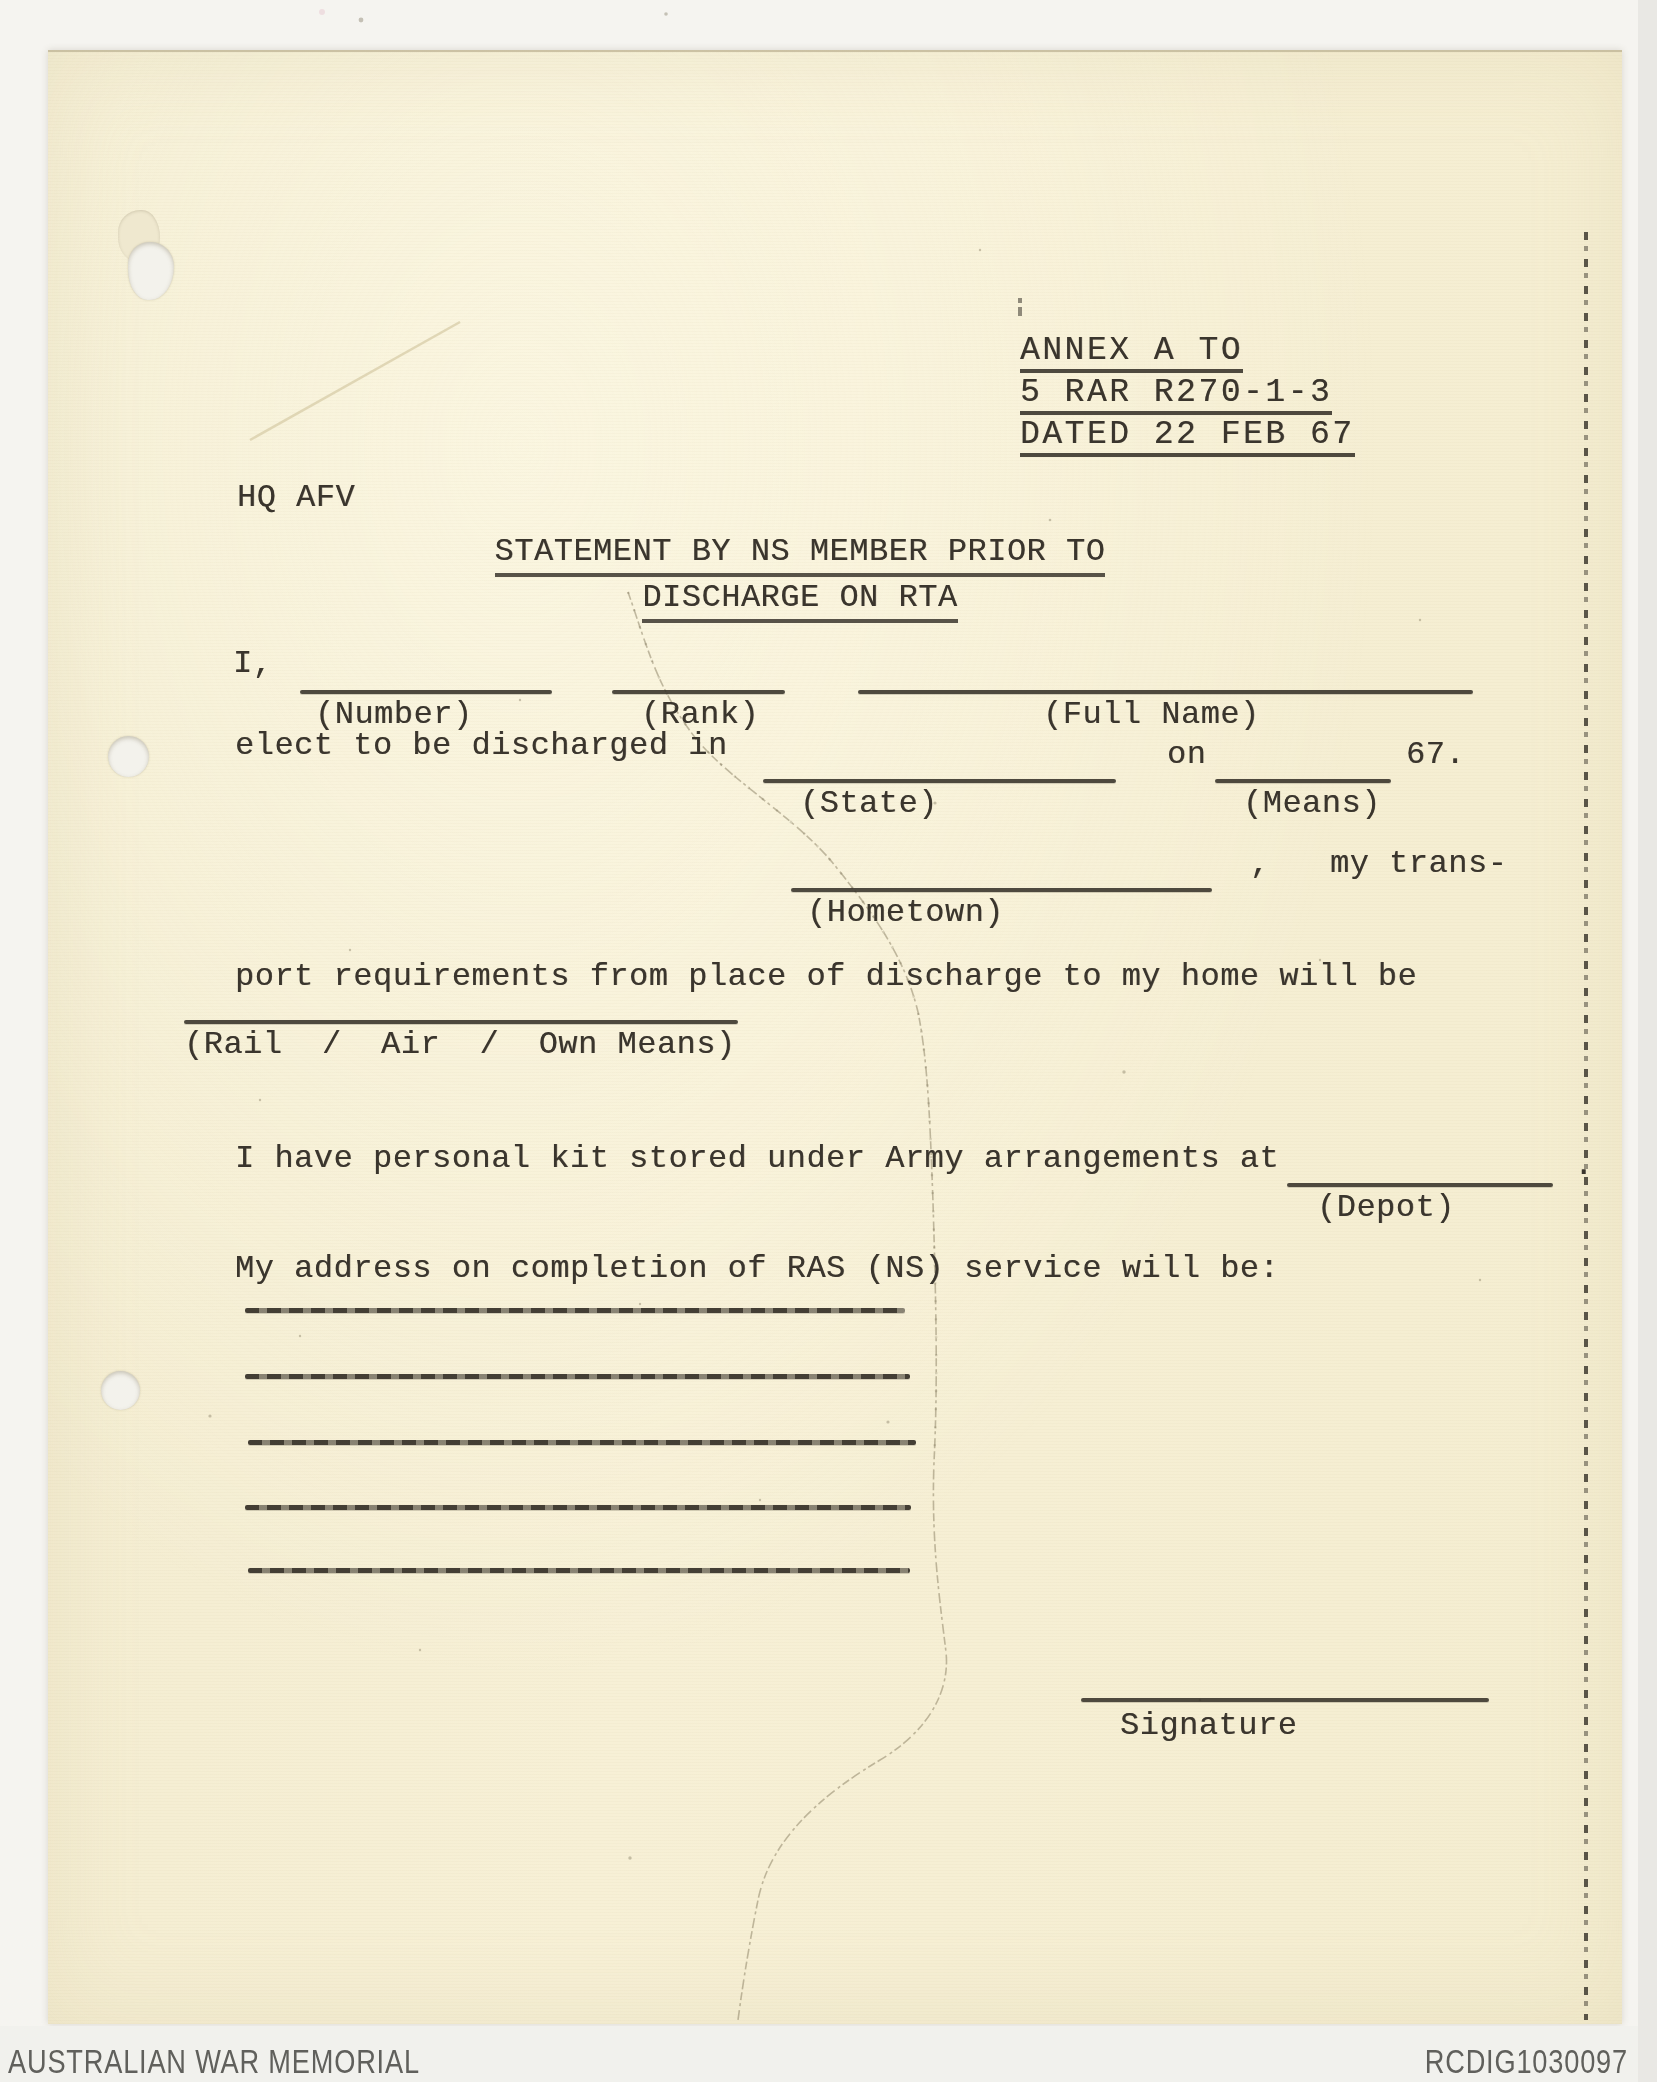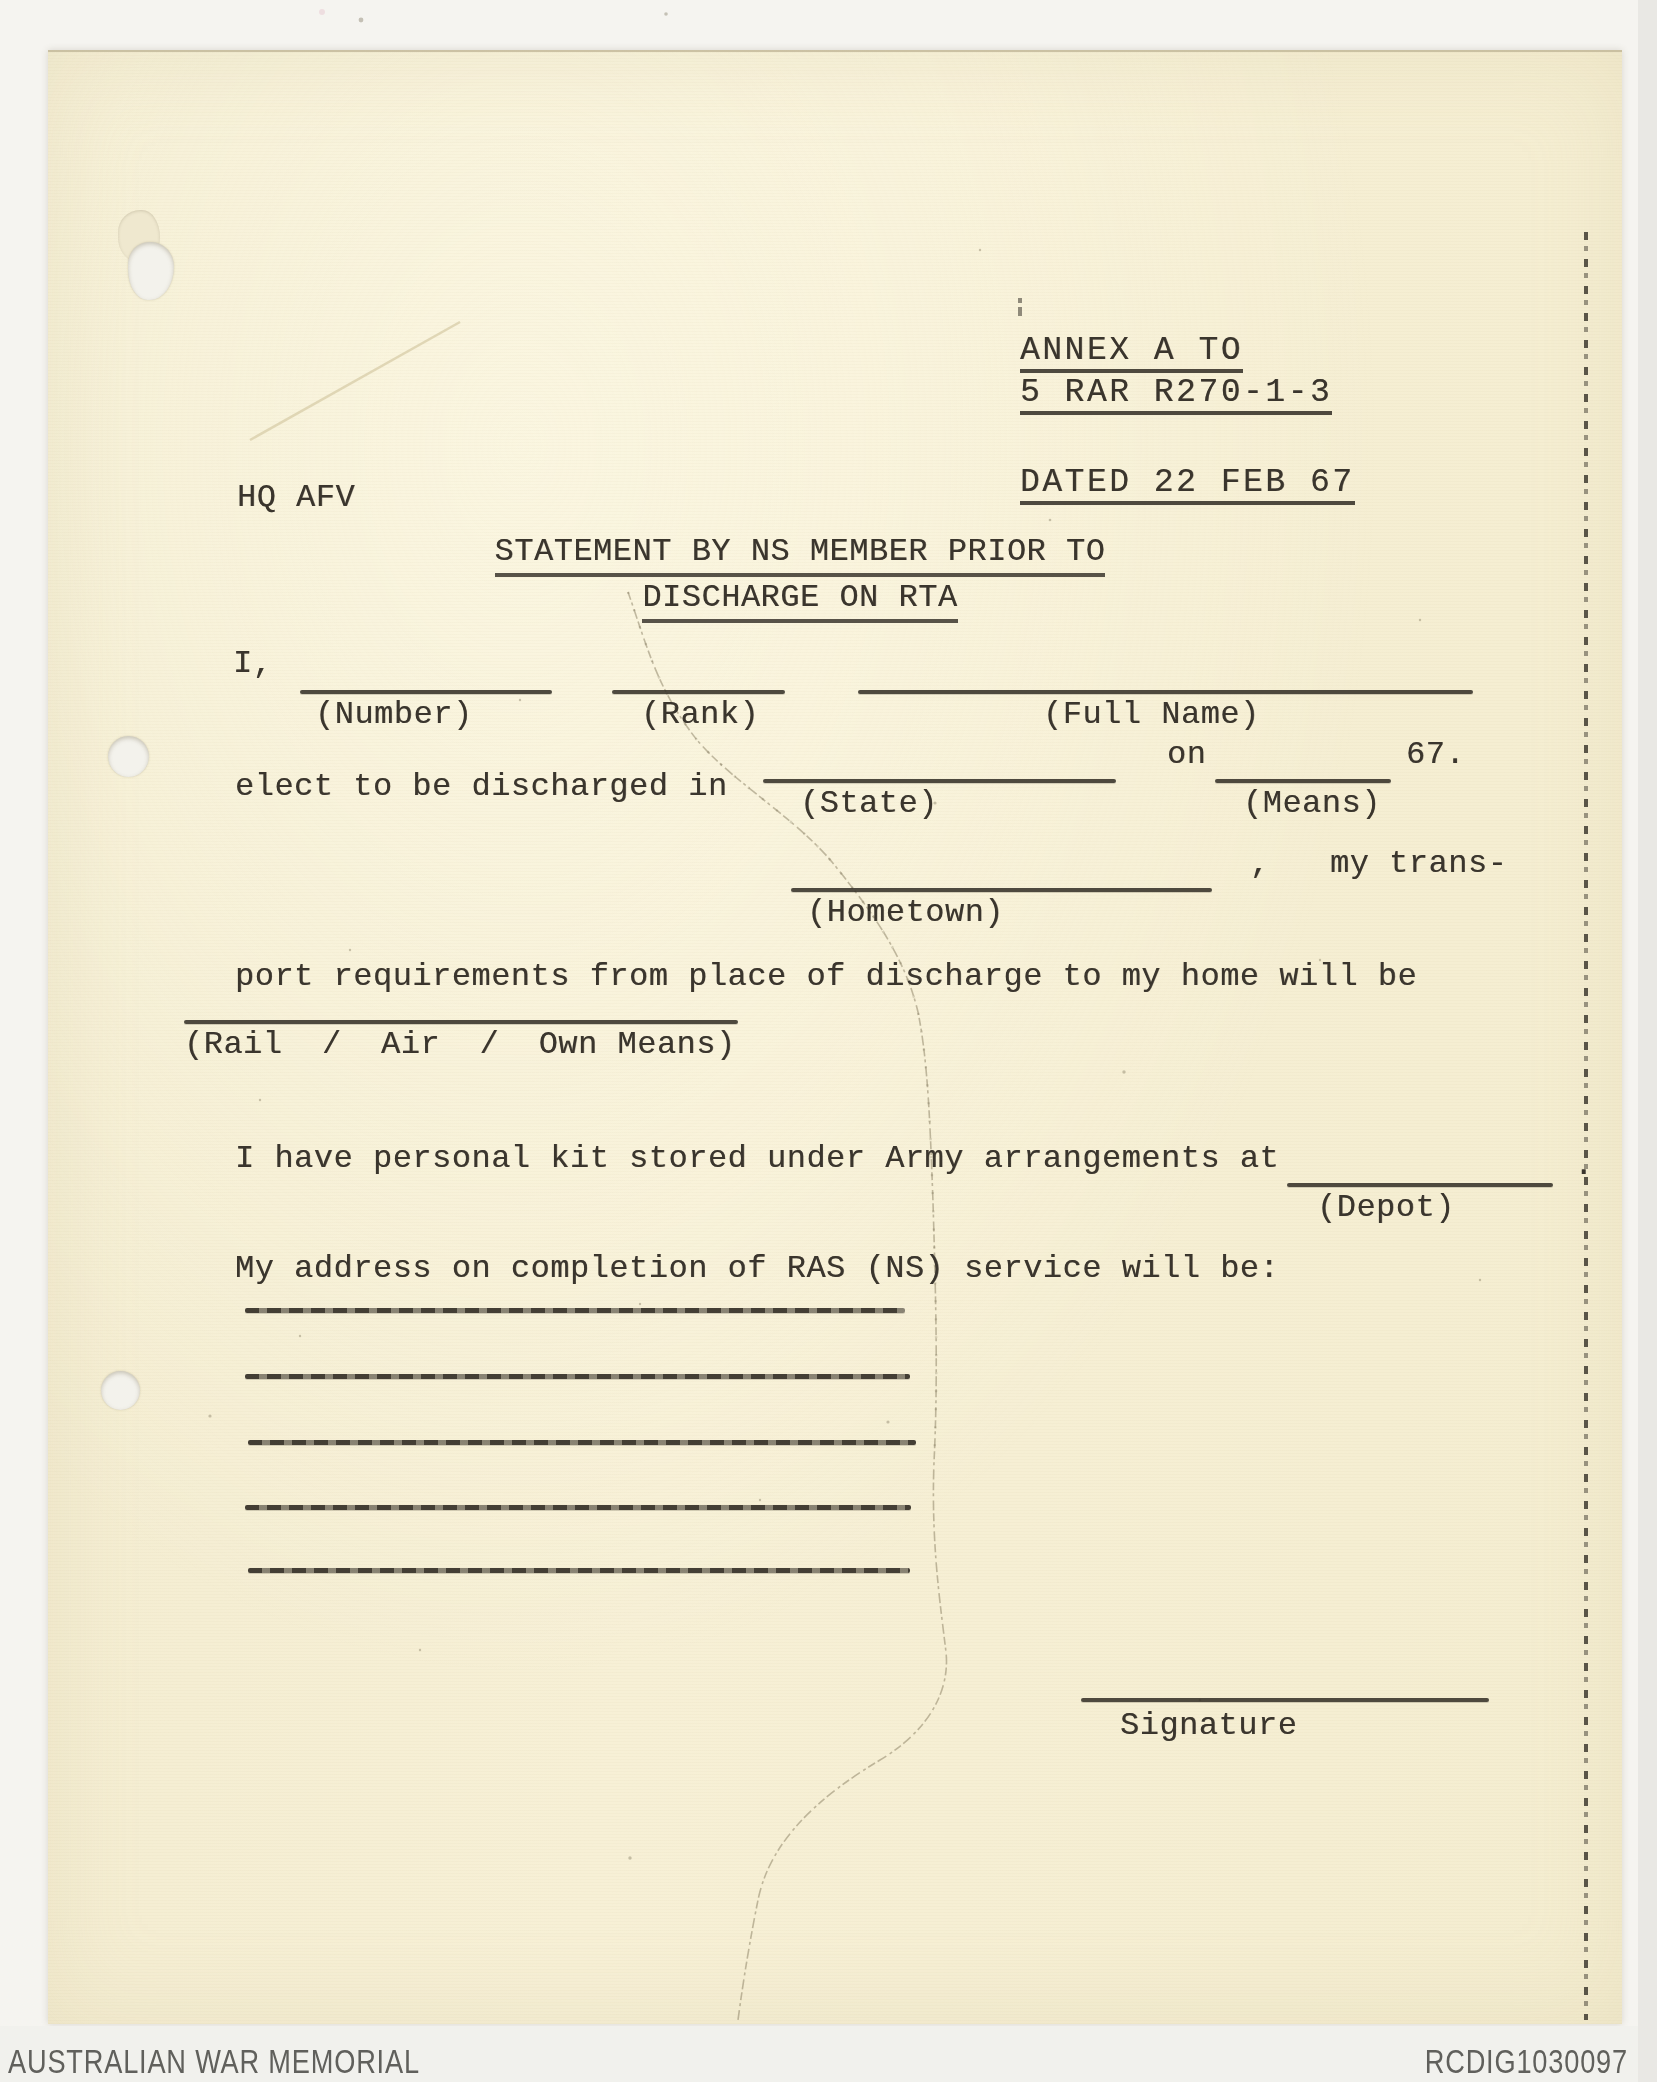--- a/index.html
+++ b/index.html
@@ -97,36 +97,36 @@
   <div id="hole-top-flap" style="left:118px;top:210px;width:42px;height:52px;"></div>
   <div class="hole" style="left:128px;top:242px;width:46px;height:58px;border-radius:48% 52% 55% 45%/40% 45% 60% 55%;"></div>
   <div class="hole" style="left:108px;top:736px;width:41px;height:41px;"></div>
   <div class="hole" style="left:101px;top:1371px;width:39px;height:39px;"></div>
 
   <div id="binding-dots"></div>
   <div id="stray-mark"></div>
 
   <div class="tw annex" style="left:1020px;top:334px;"><span>ANNEX A TO</span></div>
   <div class="tw annex" style="left:1020px;top:376px;"><span>5 RAR R270-1-3</span></div>
-  <div class="tw annex" style="left:1020px;top:418px;margin-top:48px;"><span>DATED 22 FEB 67</span></div>
+  <div class="tw annex" style="left:1020px;top:418px;"><span>DATED 22 FEB 67</span></div>
 
   <div class="tw" style="left:237px;top:480px;">HQ AFV</div>
 
   <div class="tw title-wrap" style="top:534px;"><span>STATEMENT BY NS MEMBER PRIOR TO</span></div>
   <div class="tw title-wrap" style="top:580px;"><span>DISCHARGE ON RTA</span></div>
 
   <div class="tw" style="left:233px;top:646px;">I,</div>
   <div class="u" style="left:300px;top:690px;width:252px;"></div>
   <div class="tw" style="left:315px;top:697px;">(Number)</div>
   <div class="u" style="left:612px;top:690px;width:173px;"></div>
   <div class="tw" style="left:633px;top:697px;margin-left:8px;">(Rank)</div>
   <div class="u" style="left:858px;top:690px;width:615px;"></div>
   <div class="tw" style="left:1043px;top:697px;">(Full Name)</div>
 
-  <div class="tw" style="left:235px;top:769px;">elect to be discharged in</div>
+  <div class="tw" style="left:235px;top:728px;">elect to be discharged in</div>
   <div class="u" style="left:763px;top:779px;width:353px;"></div>
   <div class="tw" style="left:800px;top:786px;">(State)</div>
   <div class="tw" style="left:1167px;top:737px;">on</div>
   <div class="u" style="left:1215px;top:779px;width:176px;"></div>
   <div class="tw" style="left:1243px;top:786px;">(Means)</div>
   <div class="tw" style="left:1406px;top:737px;">67.</div>
 
   <div class="u" style="left:791px;top:888px;width:421px;"></div>
   <div class="tw" style="left:807px;top:895px;">(Hometown)</div>
   <div class="tw" style="left:1250px;top:846px;">,</div>

